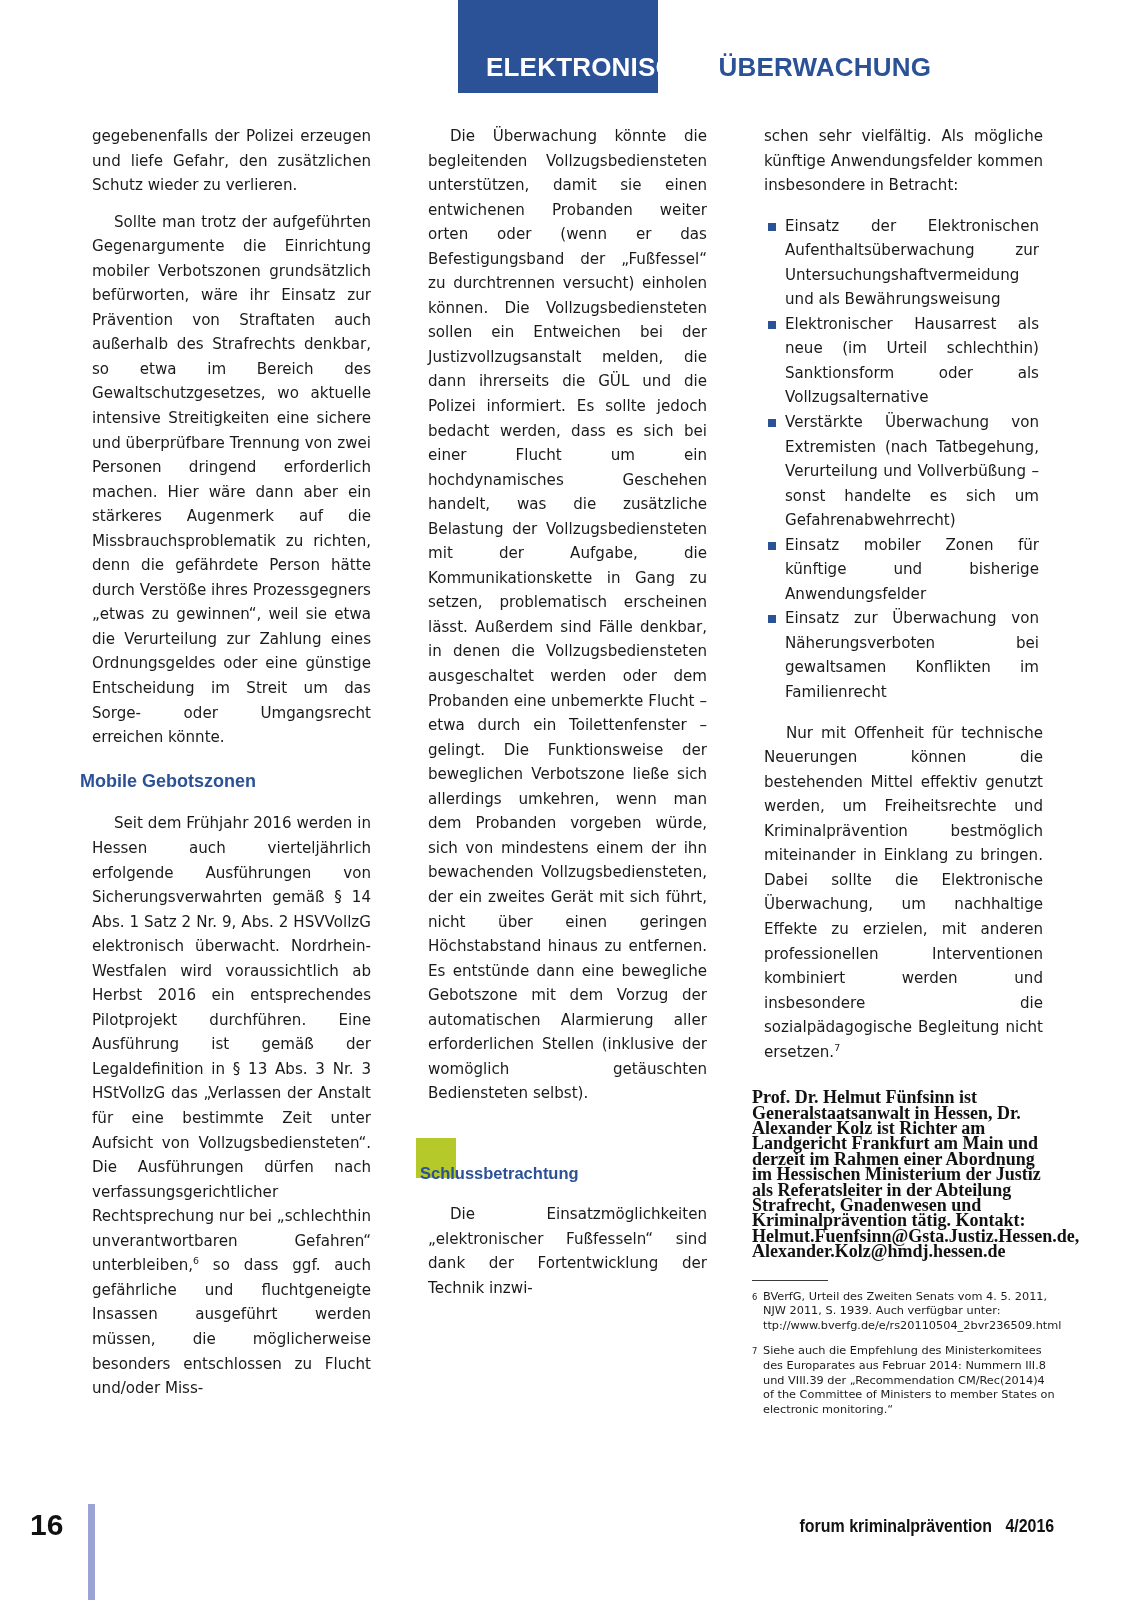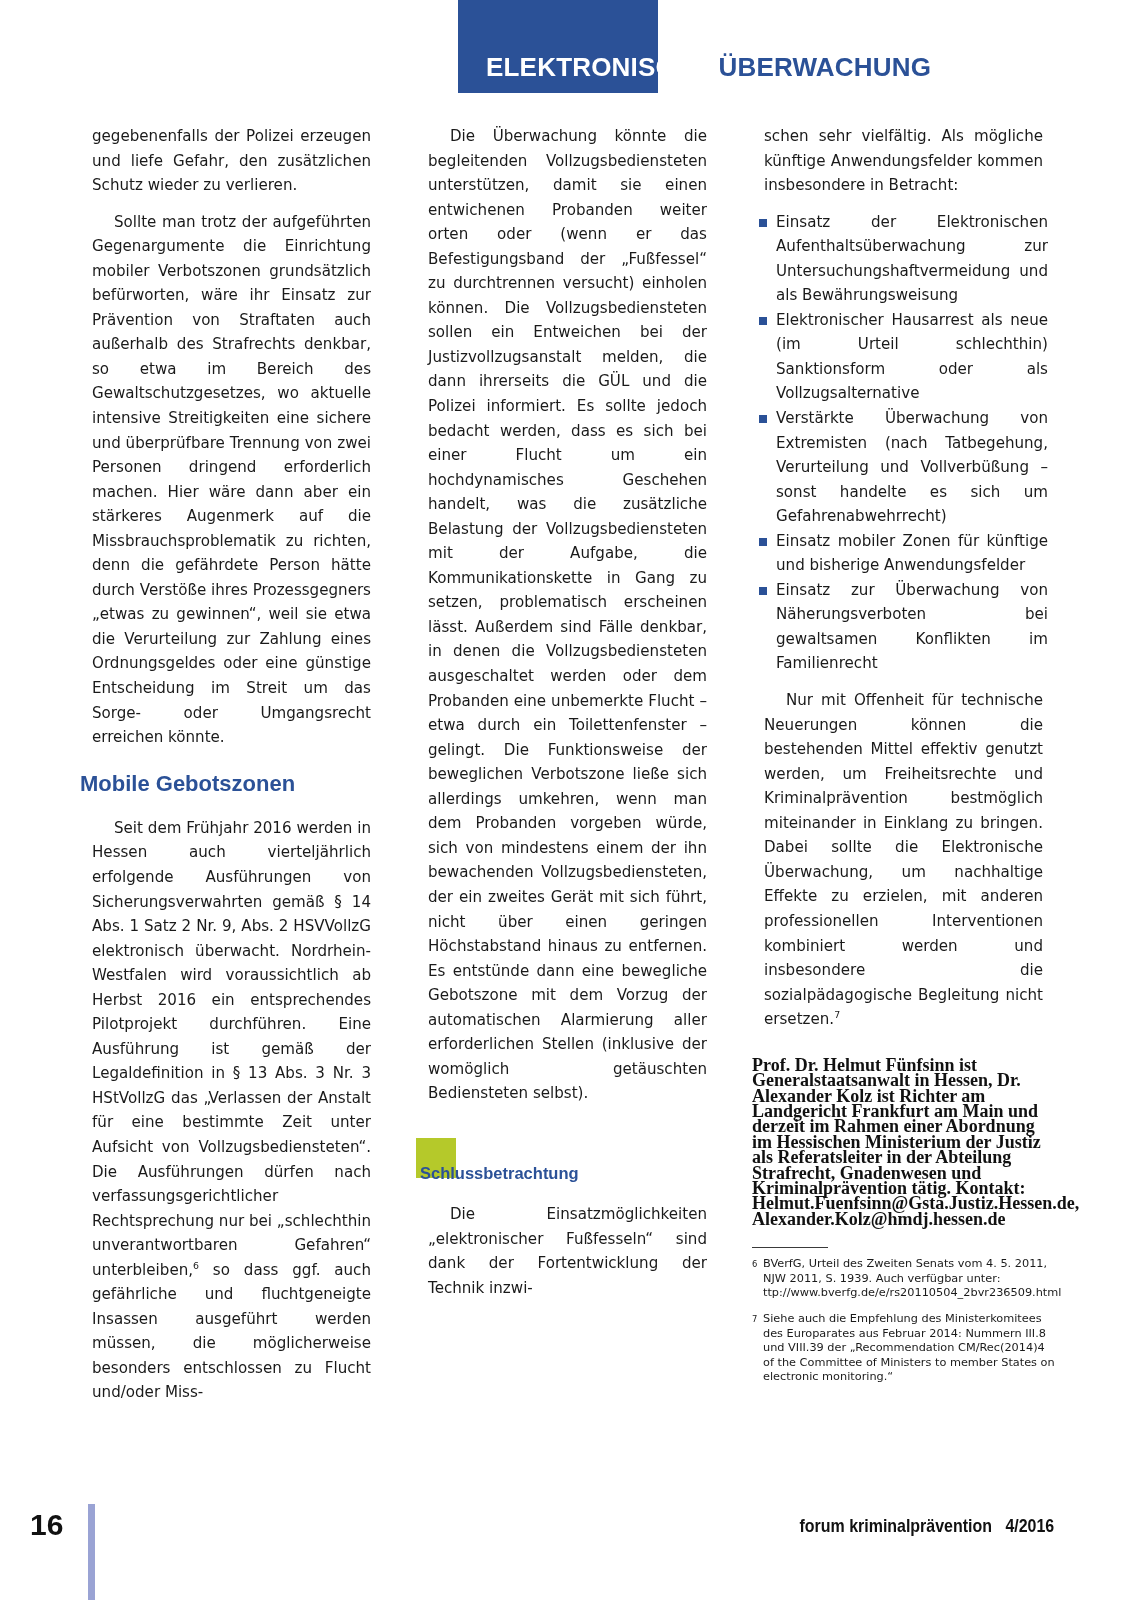--- a/index.html
+++ b/index.html
@@ -69,21 +69,21 @@
     text-justify: inter-word;
     hyphens: none;
   }
   p.body.indent { text-indent: 22px; }
 
   
   .subhead {
     margin: 22px 0 20px 0;
     font-family: "Liberation Sans", sans-serif;
     font-weight: bold;
-    font-size: 22px;
+    font-size: 18px;
     color: #2b5197;
     line-height: 1.1;
   }
   .subhead-boxed {
     position: relative;
     margin: 32px 0 20px 0;
     font-family: "Liberation Sans", sans-serif;
     font-weight: bold;
     font-size: 16.5px;
     color: #2b5197;
@@ -100,21 +100,21 @@
   }
   .subhead-boxed .swatch-label {
     position: relative;
     z-index: 2;
     margin-left: 4px;
   }
 
   
   ul.bullets {
     list-style: none;
-    margin: 7px;
+    margin: 16px;
     padding: 0;
   }
   ul.bullets li {
     position: relative;
     padding-left: 17px;
     font-family: "DejaVu Sans", sans-serif;
     font-size: 15.1px;
     line-height: 24.55px;
     color: #1a1a1a;
     text-align: justify;

